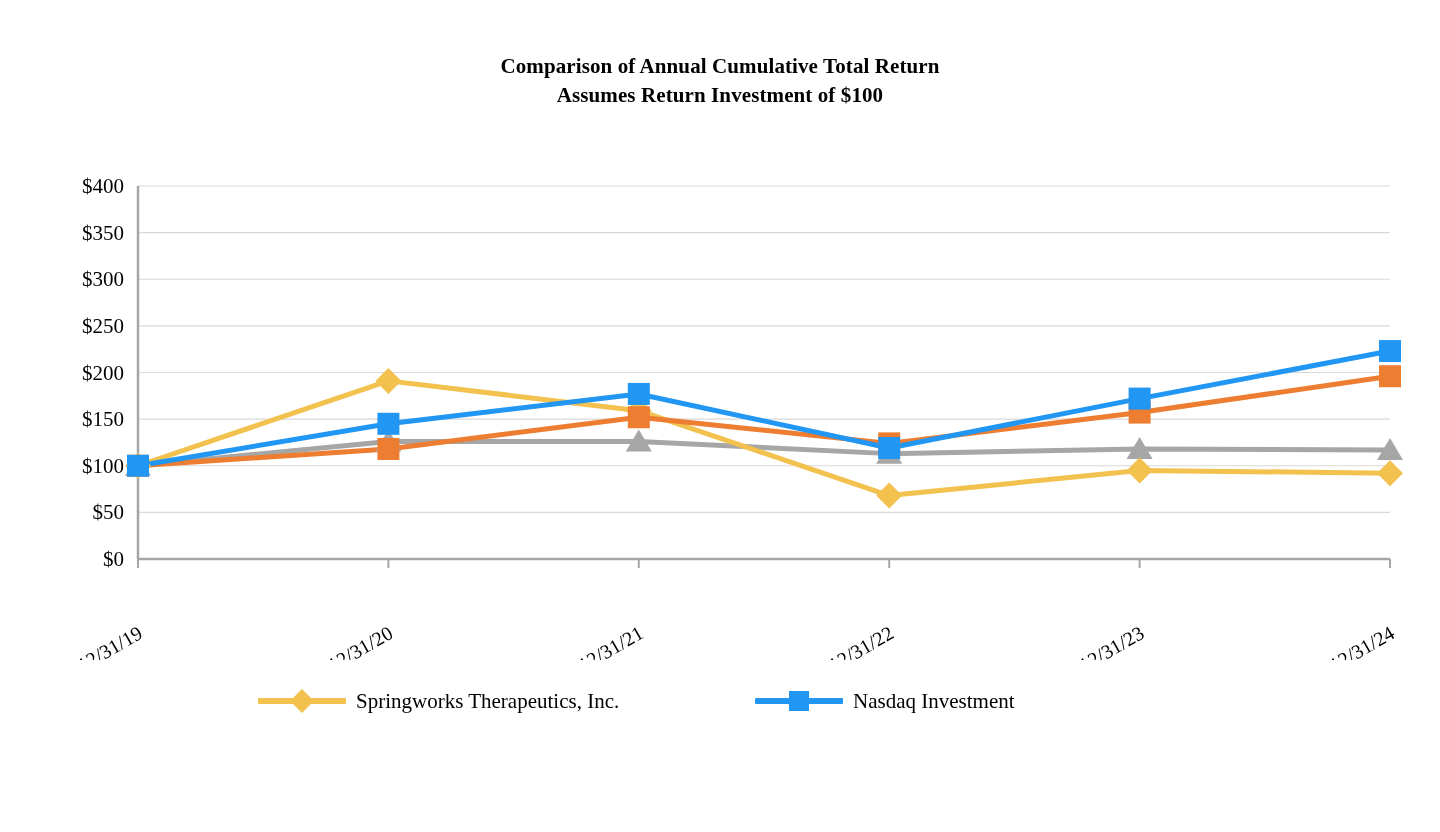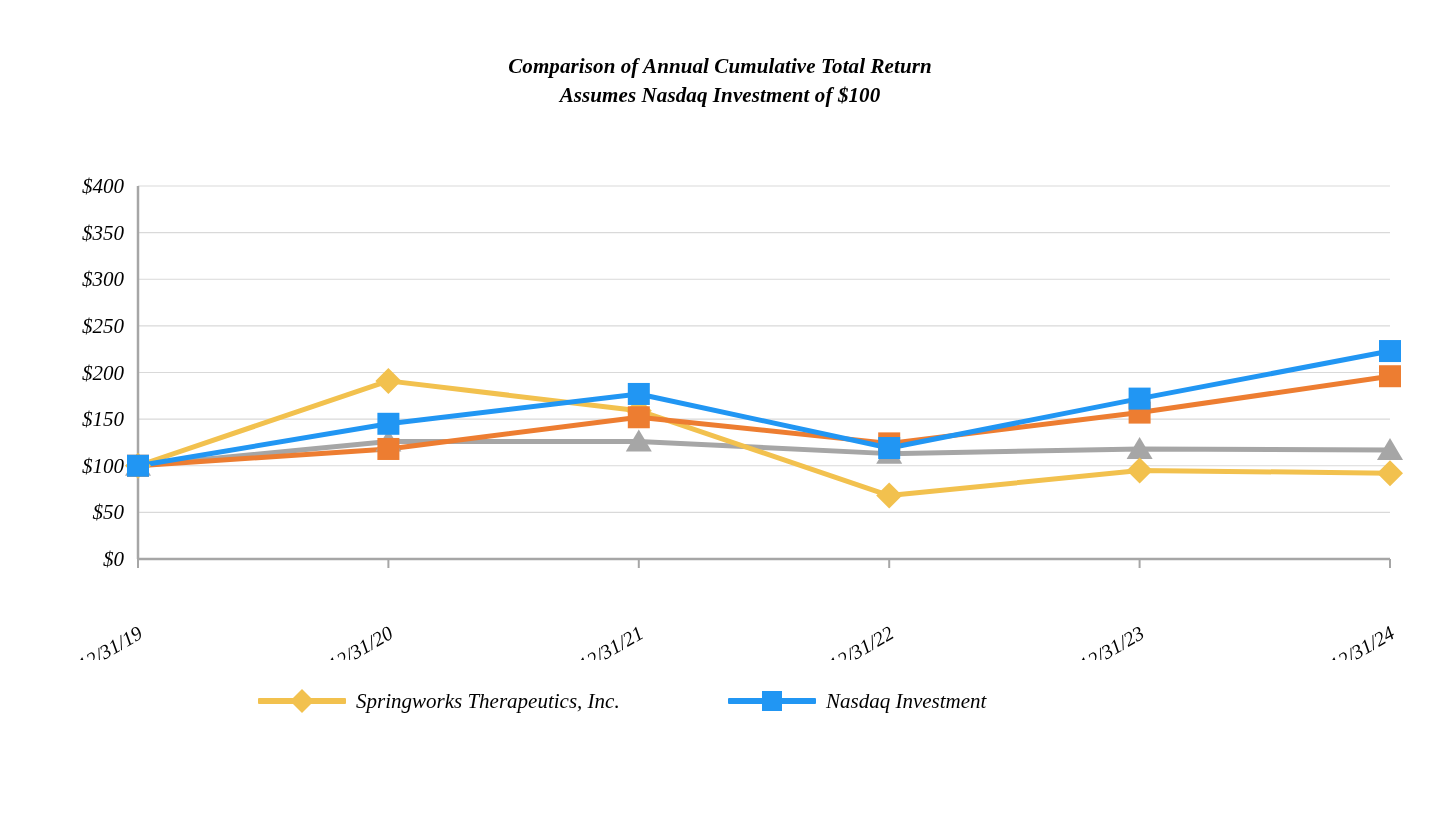--- a/index.html
+++ b/index.html
@@ -13,21 +13,20 @@
     font-family: "Liberation Serif", serif;
     color: #000000;
     overflow: hidden;
     position: relative;
   }
   .chart-root {
     position: absolute;
     left: 0; top: 0;
     width: 1440px;
     height: 832px;
-    font-style: italic;
   }
   .title-block {
     position: absolute;
     left: 0;
     top: 52px;
     width: 1440px;
     text-align: center;
   }
   .title-line {
     font-size: 21px;
@@ -57,20 +56,21 @@
   }
   .legend {
     position: absolute;
     left: 258px;
     top: 686px;
     width: 920px;
     display: grid;
     grid-template-columns: 470px 450px;
     grid-row-gap: 14px;
     align-items: center;
+    gap: 27px;
   }
   .legend-item {
     display: flex;
     align-items: center;
     height: 30px;
   }
   .legend-swatch {
     width: 88px;
     height: 30px;
     position: relative;
@@ -115,21 +115,21 @@
     white-space: nowrap;
   }
 </style>
 </head>
 <body>
 
 <div class="chart-root">
 
   <div class="title-block">
     <div class="title-line">Comparison of Annual Cumulative Total Return</div>
-    <div class="title-line">Assumes Nasdaq Investment of $100</div>
+    <div class="title-line">Assumes Return Investment of $100</div>
   </div>
 
   <div class="plot-wrap">
     <svg class="plot" id="plot-svg" width="1440" height="660" viewBox="0 0 1440 660">
         <text x="124" y="566" text-anchor="end" class="ytick-label">$0</text>
         <line x1="138" y1="512.375" x2="1390" y2="512.375" stroke="#d9d9d9" stroke-width="1.2"></line>
         <text x="124" y="519.375" text-anchor="end" class="ytick-label">$50</text>
         <line x1="138" y1="465.75" x2="1390" y2="465.75" stroke="#d9d9d9" stroke-width="1.2"></line>
         <text x="124" y="472.75" text-anchor="end" class="ytick-label">$100</text>
         <line x1="138" y1="419.125" x2="1390" y2="419.125" stroke="#d9d9d9" stroke-width="1.2"></line>

